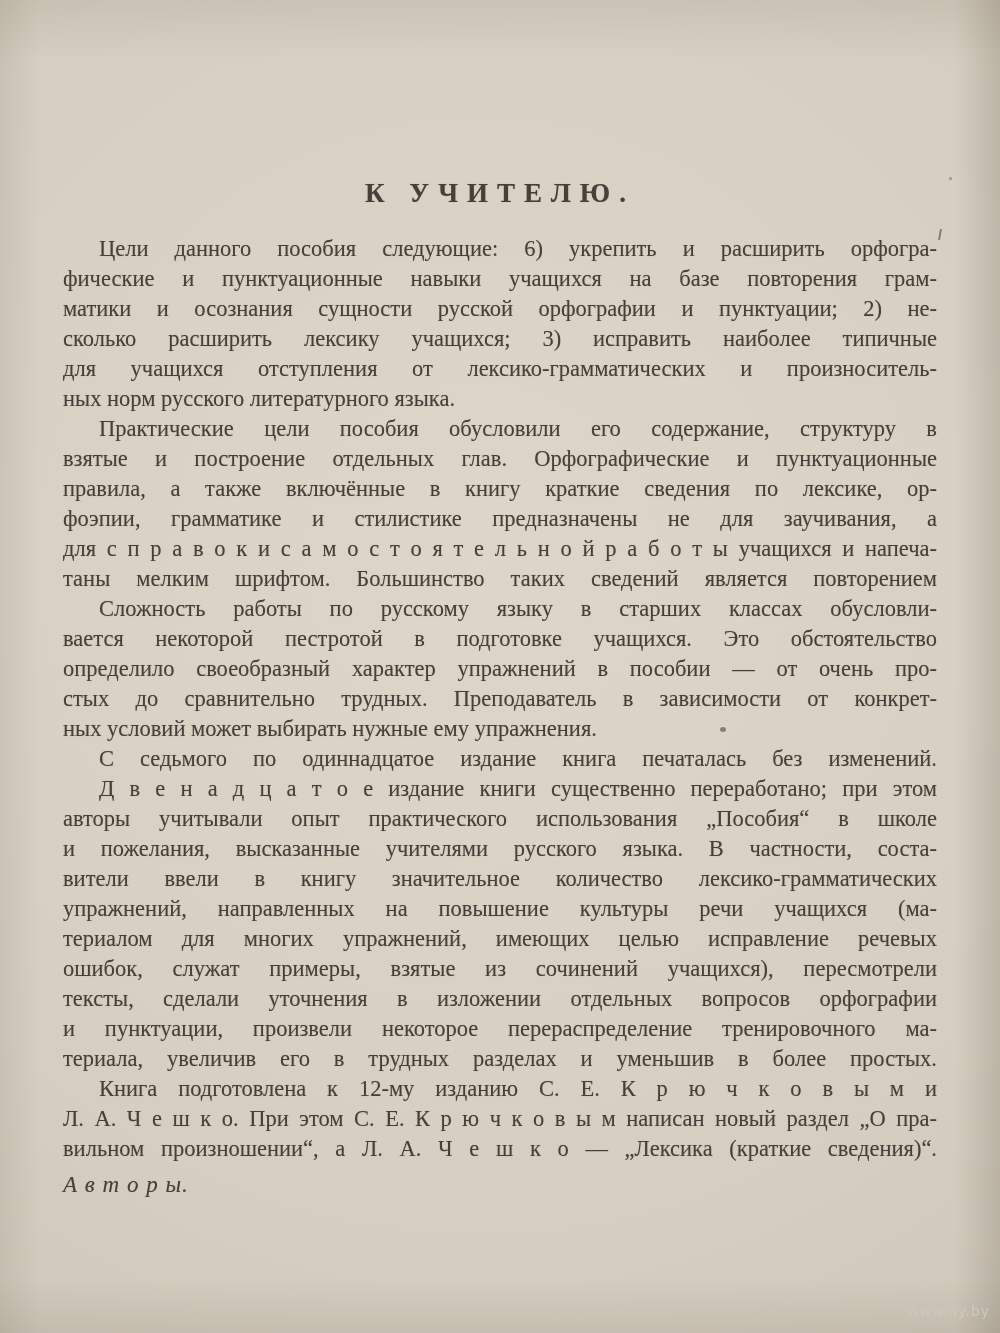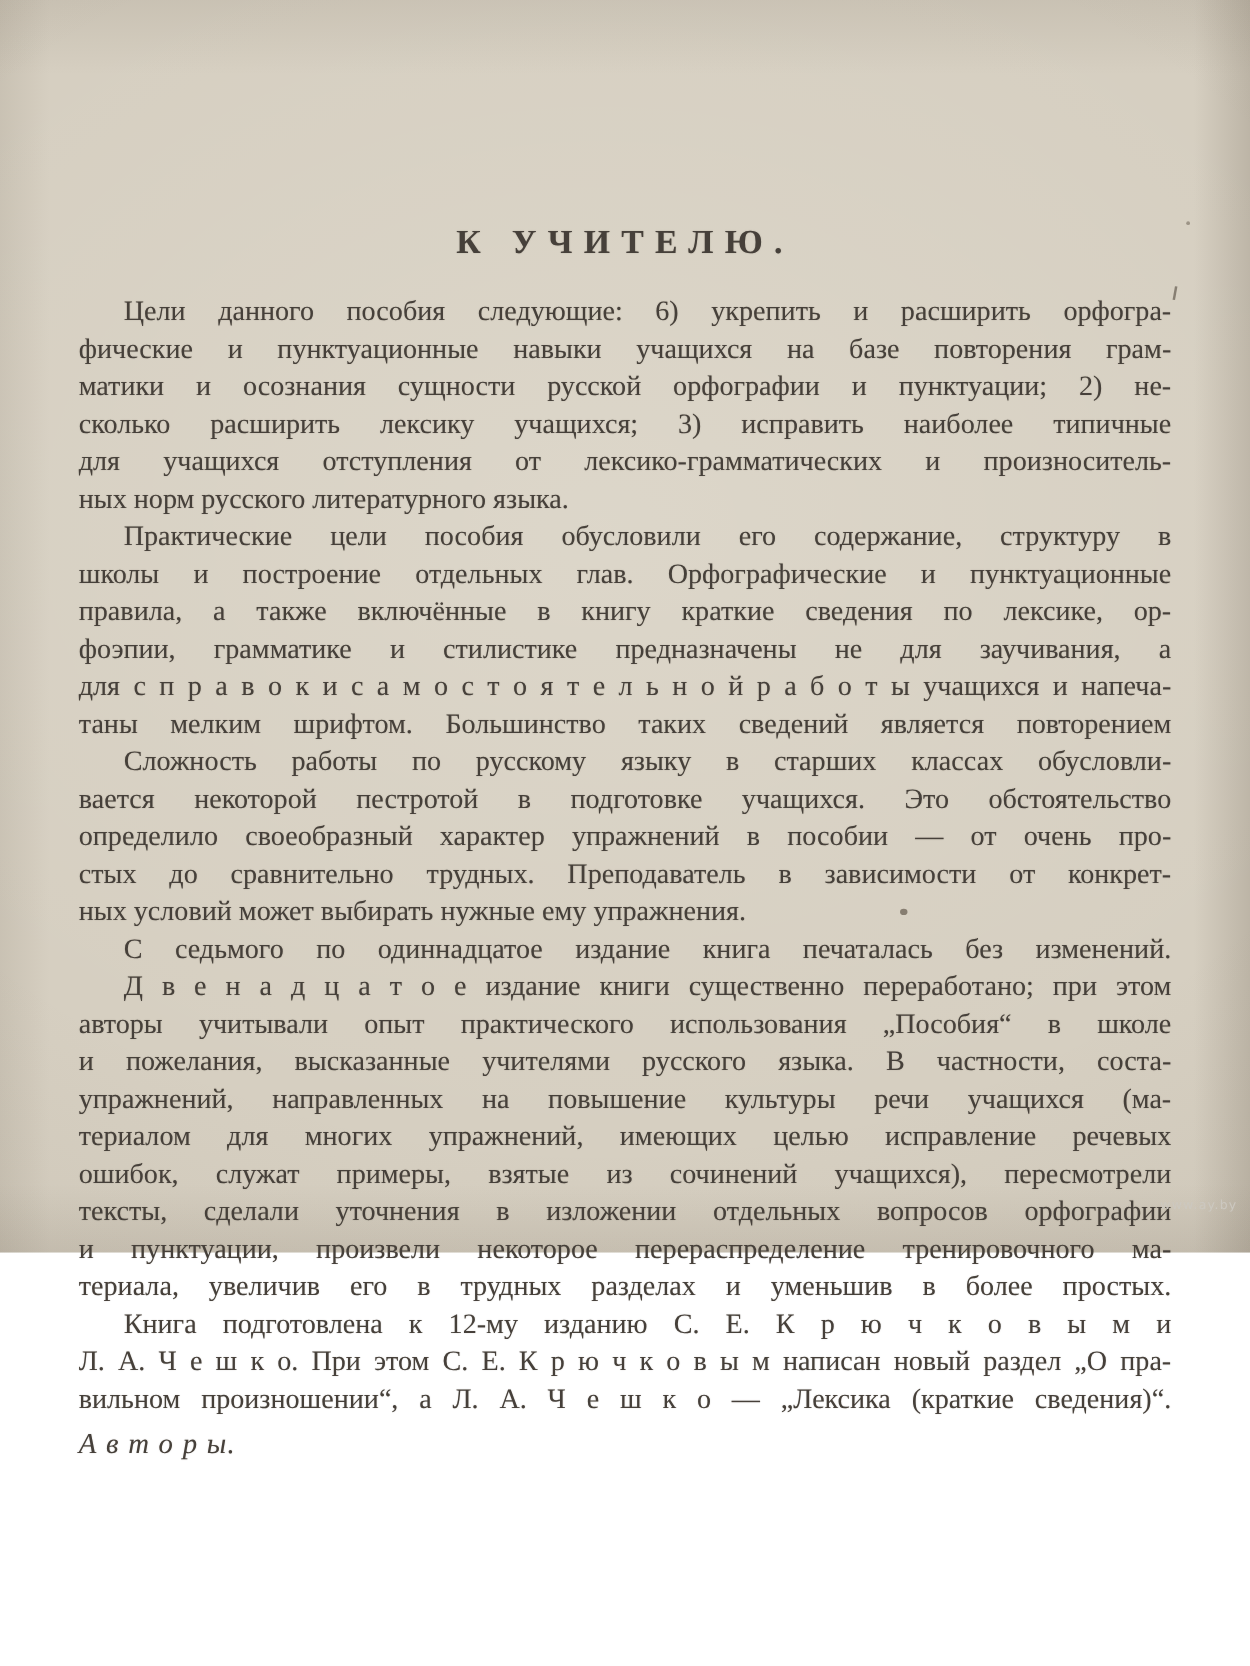--- a/index.html
+++ b/index.html
@@ -1,20 +1,20 @@
 <!DOCTYPE html>
 <html lang="ru" style="--paper: #d6cfc1; --ink: #46403a; --watermark: #ccc8c0;"><head>
 <meta charset="utf-8">
 <style>
   html,body { margin:0; padding:0; }
   body { width:1000px; height:1333px; overflow:hidden; }
 
   .scan {
     position:relative;
-    width:1000px; height:1002px;
+    width:1000px; height:1333px;
     background-color:#d6cfc1;
     background-image:
       radial-gradient(120% 90% at 48% 42%, rgba(255,253,246,0.16) 0%, rgba(255,253,246,0) 55%, rgba(88,76,60,0.10) 100%),
       linear-gradient(to left,  rgba(88,76,60,0.20), rgba(88,76,60,0) 45px),
       linear-gradient(to right, rgba(88,76,60,0.10), rgba(88,76,60,0) 40px),
       linear-gradient(to bottom, rgba(88,76,60,0.10), rgba(88,76,60,0) 60px),
       linear-gradient(to top,    rgba(88,76,60,0.11), rgba(88,76,60,0) 55px);
     font-family:"Liberation Serif","DejaVu Serif",serif;
     color:var(--ink,#46403a);
   }
@@ -52,23 +52,23 @@
     padding-right:4px;
     font-size:23px;
     font-style:italic;
     text-align:left;
     letter-spacing:1px;
     text-shadow:0 0 1px rgba(70,60,48,0.30);
   }
 
   .watermark {
     position:absolute;
-    right:10px; bottom:32px;
+    right:10px; bottom:14px;
     font-family:"DejaVu Sans","Liberation Sans",sans-serif;
-    font-size:10px;
+    font-size:14px;
     letter-spacing:1px;
     color:var(--watermark,#ccc8c0);
   }
 
   .artifact-tick {
     position:absolute;
     left:939px; top:229px;
     width:2px; height:11px;
     background:rgba(70,60,50,0.55);
     transform:rotate(10deg);
@@ -101,21 +101,21 @@
       <span class="line indent" style="display:block">Цели данного пособия следующие: 6) укрепить и расширить орфогра-</span>
       <span class="line" style="display:block">фические и пунктуационные навыки учащихся на базе повторения грам-</span>
       <span class="line" style="display:block">матики и осознания сущности русской орфографии и пунктуации; 2) не-</span>
       <span class="line" style="display:block">сколько расширить лексику учащихся; 3) исправить наиболее типичные</span>
       <span class="line" style="display:block">для учащихся отступления от лексико-грамматических и произноситель-</span>
       <span class="line end" style="display:block">ных норм русского литературного языка.</span>
     </p>
 
     <p class="para">
       <span class="line indent" style="display:block">Практические цели пособия обусловили его содержание, структуру в</span>
-      <span class="line" style="display:block">школы и построение отдельных глав. Орфографические и пунктуационные</span>
+      <span class="line" style="display:block">взятые и построение отдельных глав. Орфографические и пунктуационные</span>
       <span class="line" style="display:block">правила, а также включённые в книгу краткие сведения по лексике, ор-</span>
       <span class="line" style="display:block">фоэпии, грамматике и стилистике предназначены не для заучивания, а</span>
       <span class="line" style="display:block">для с п р а в о к  и  с а м о с т о я т е л ь н о й  р а б о т ы учащихся и напеча-</span>
       <span class="line" style="display:block">таны мелким шрифтом. Большинство таких сведений является повторением</span>
     </p>
 
     <p class="para">
       <span class="line indent" style="display:block">Сложность работы по русскому языку в старших классах обусловли-</span>
       <span class="line" style="display:block">вается некоторой пестротой в подготовке учащихся. Это обстоятельство</span>
       <span class="line" style="display:block">определило своеобразный характер упражнений в пособии — от очень про-</span>
@@ -124,20 +124,21 @@
     </p>
 
     <p class="para">
       <span class="line indent" style="display:block">С седьмого по одиннадцатое издание книга печаталась без изменений.</span>
     </p>
 
     <p class="para">
       <span class="line indent" style="display:block">Д в е н а д ц а т о е издание книги существенно переработано; при этом</span>
       <span class="line" style="display:block">авторы учитывали опыт практического использования „Пособия“ в школе</span>
       <span class="line" style="display:block">и пожелания, высказанные учителями русского языка. В частности, соста-</span>
+      <span class="line" style="display:block">вители ввели в книгу значительное количество лексико-грамматических</span>
       <span class="line" style="display:block">упражнений, направленных на повышение культуры речи учащихся (ма-</span>
       <span class="line" style="display:block">териалом для многих упражнений, имеющих целью исправление речевых</span>
       <span class="line" style="display:block">ошибок, служат примеры, взятые из сочинений учащихся), пересмотрели</span>
       <span class="line" style="display:block">тексты, сделали уточнения в изложении отдельных вопросов орфографии</span>
       <span class="line" style="display:block">и пунктуации, произвели некоторое перераспределение тренировочного ма-</span>
       <span class="line" style="display:block">териала, увеличив его в трудных разделах и уменьшив в более простых.</span>
     </p>
 
     <p class="para">
       <span class="line indent" style="display:block">Книга подготовлена к 12-му изданию С. Е. К р ю ч к о в ы м и</span>

